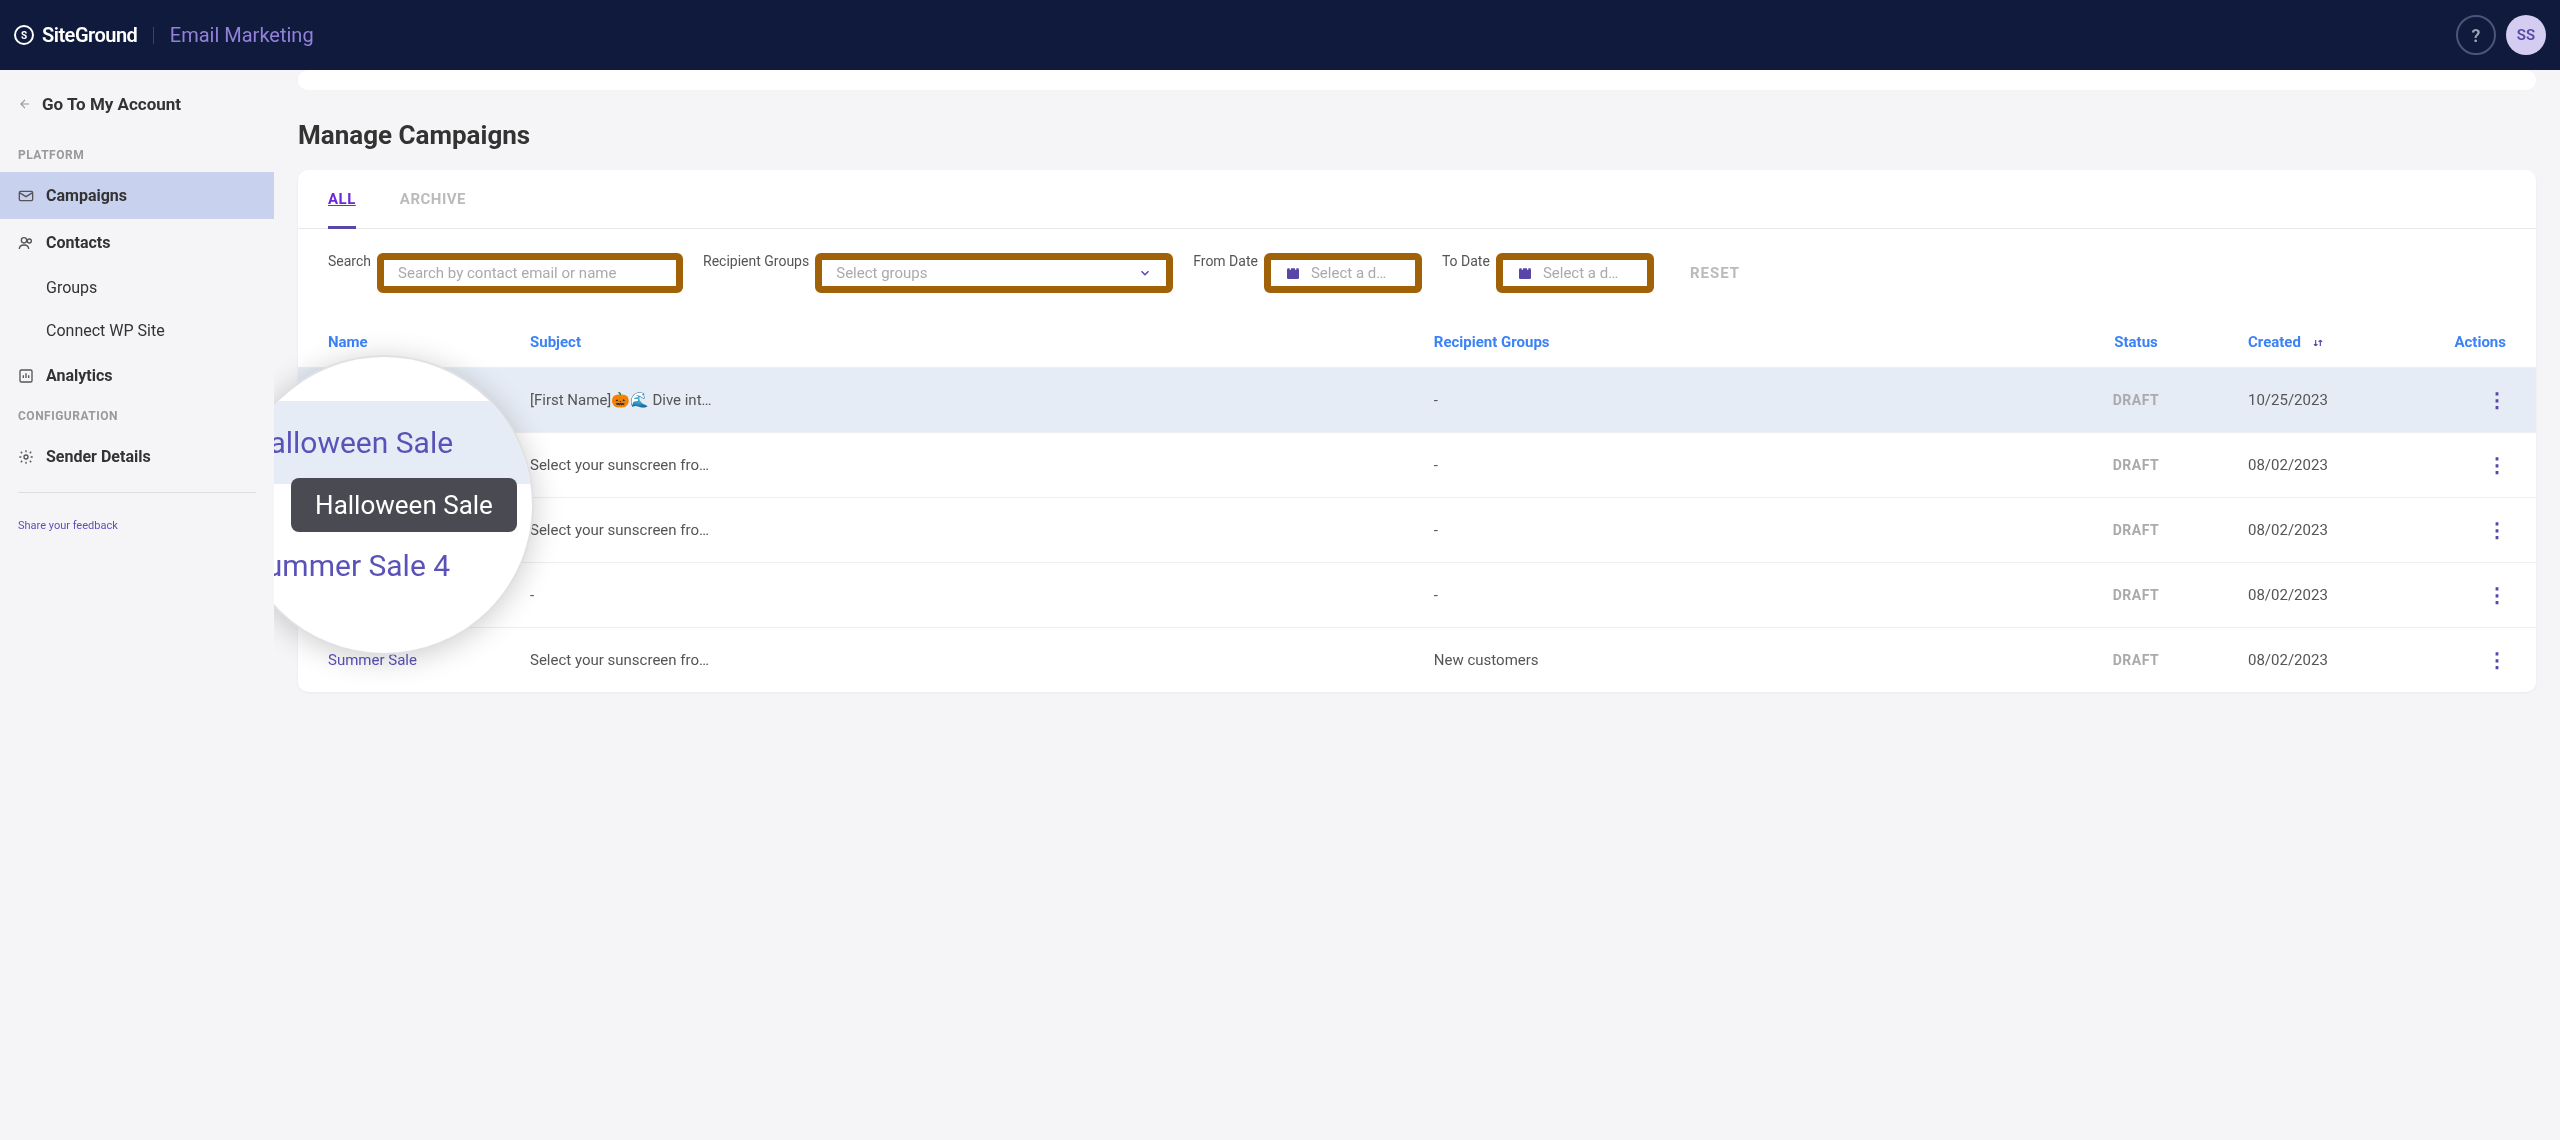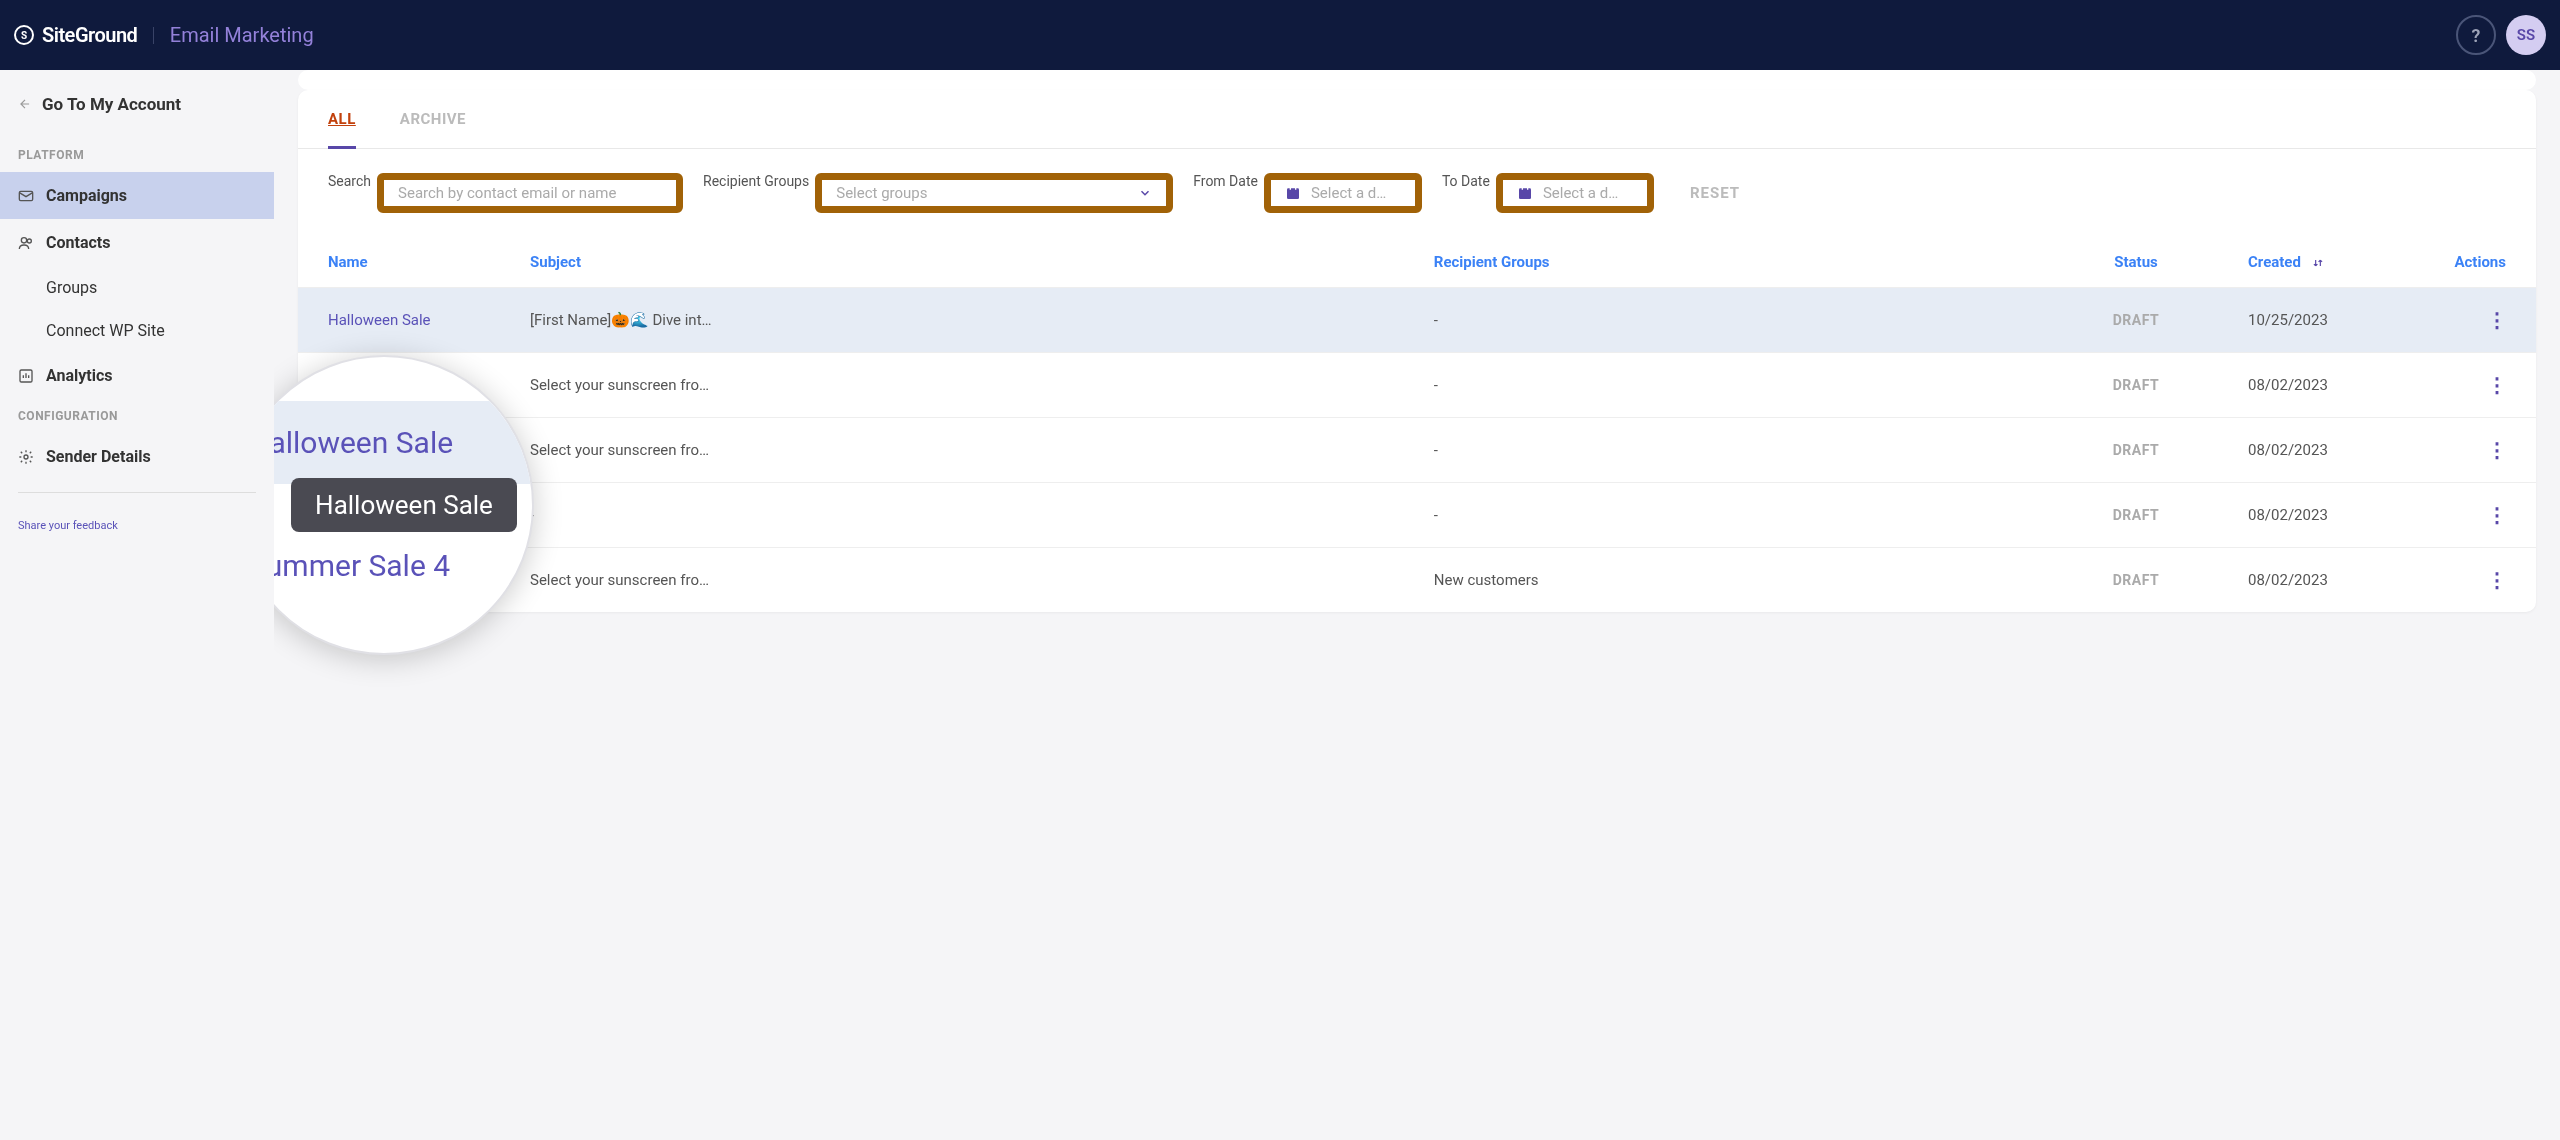--- a/index.html
+++ b/index.html
@@ -81,21 +81,21 @@
     .panel {
       background: #fff; border-radius: 10px; box-shadow: 0 1px 3px rgba(0,0,0,0.05);
     }
     .tabs {
       display: flex; border-bottom: 1px solid #e8e8e8; padding: 0 30px;
     }
     .tab {
       padding: 20px 0; margin-right: 44px; font-weight: 700; font-size: 15px;
       letter-spacing: 0.5px; color: #bbb; cursor: pointer; position: relative;
     }
-    .tab.active { color: #c2410c; text-decoration: underline; }
+    .tab.active { color: #6d28d9; text-decoration: underline; }
     .tab.active::after {
       content: ''; position: absolute; bottom: -1px; left: 0; right: 0;
       height: 3px; background: #5847a8;
     }
     
     .filters {
       display: flex; align-items: flex-end; gap: 20px; padding: 24px 30px; flex-wrap: wrap;
     }
     .filter-group { display: flex; flex-direction: row; gap: 6px; }
     .filter-label { font-size: 14px; color: #555; font-weight: 400; }
@@ -233,20 +233,21 @@
         </svg>
       <span>Sender Details</span>
     </div>
 
     <div class="sidebar-divider"></div>
     <div class="feedback-link">Share your feedback</div>
   </aside>
 
   <main class="content">
     <div class="breadcrumb-card"></div>
+    <h1 class="page-title">Manage Campaigns</h1>
 
     <div class="panel">
       <div class="tabs">
         <div class="tab active">ALL</div>
         <div class="tab">ARCHIVE</div>
       </div>
 
       <div class="filters">
         <div class="filter-group">
           <label class="filter-label">Search</label>

